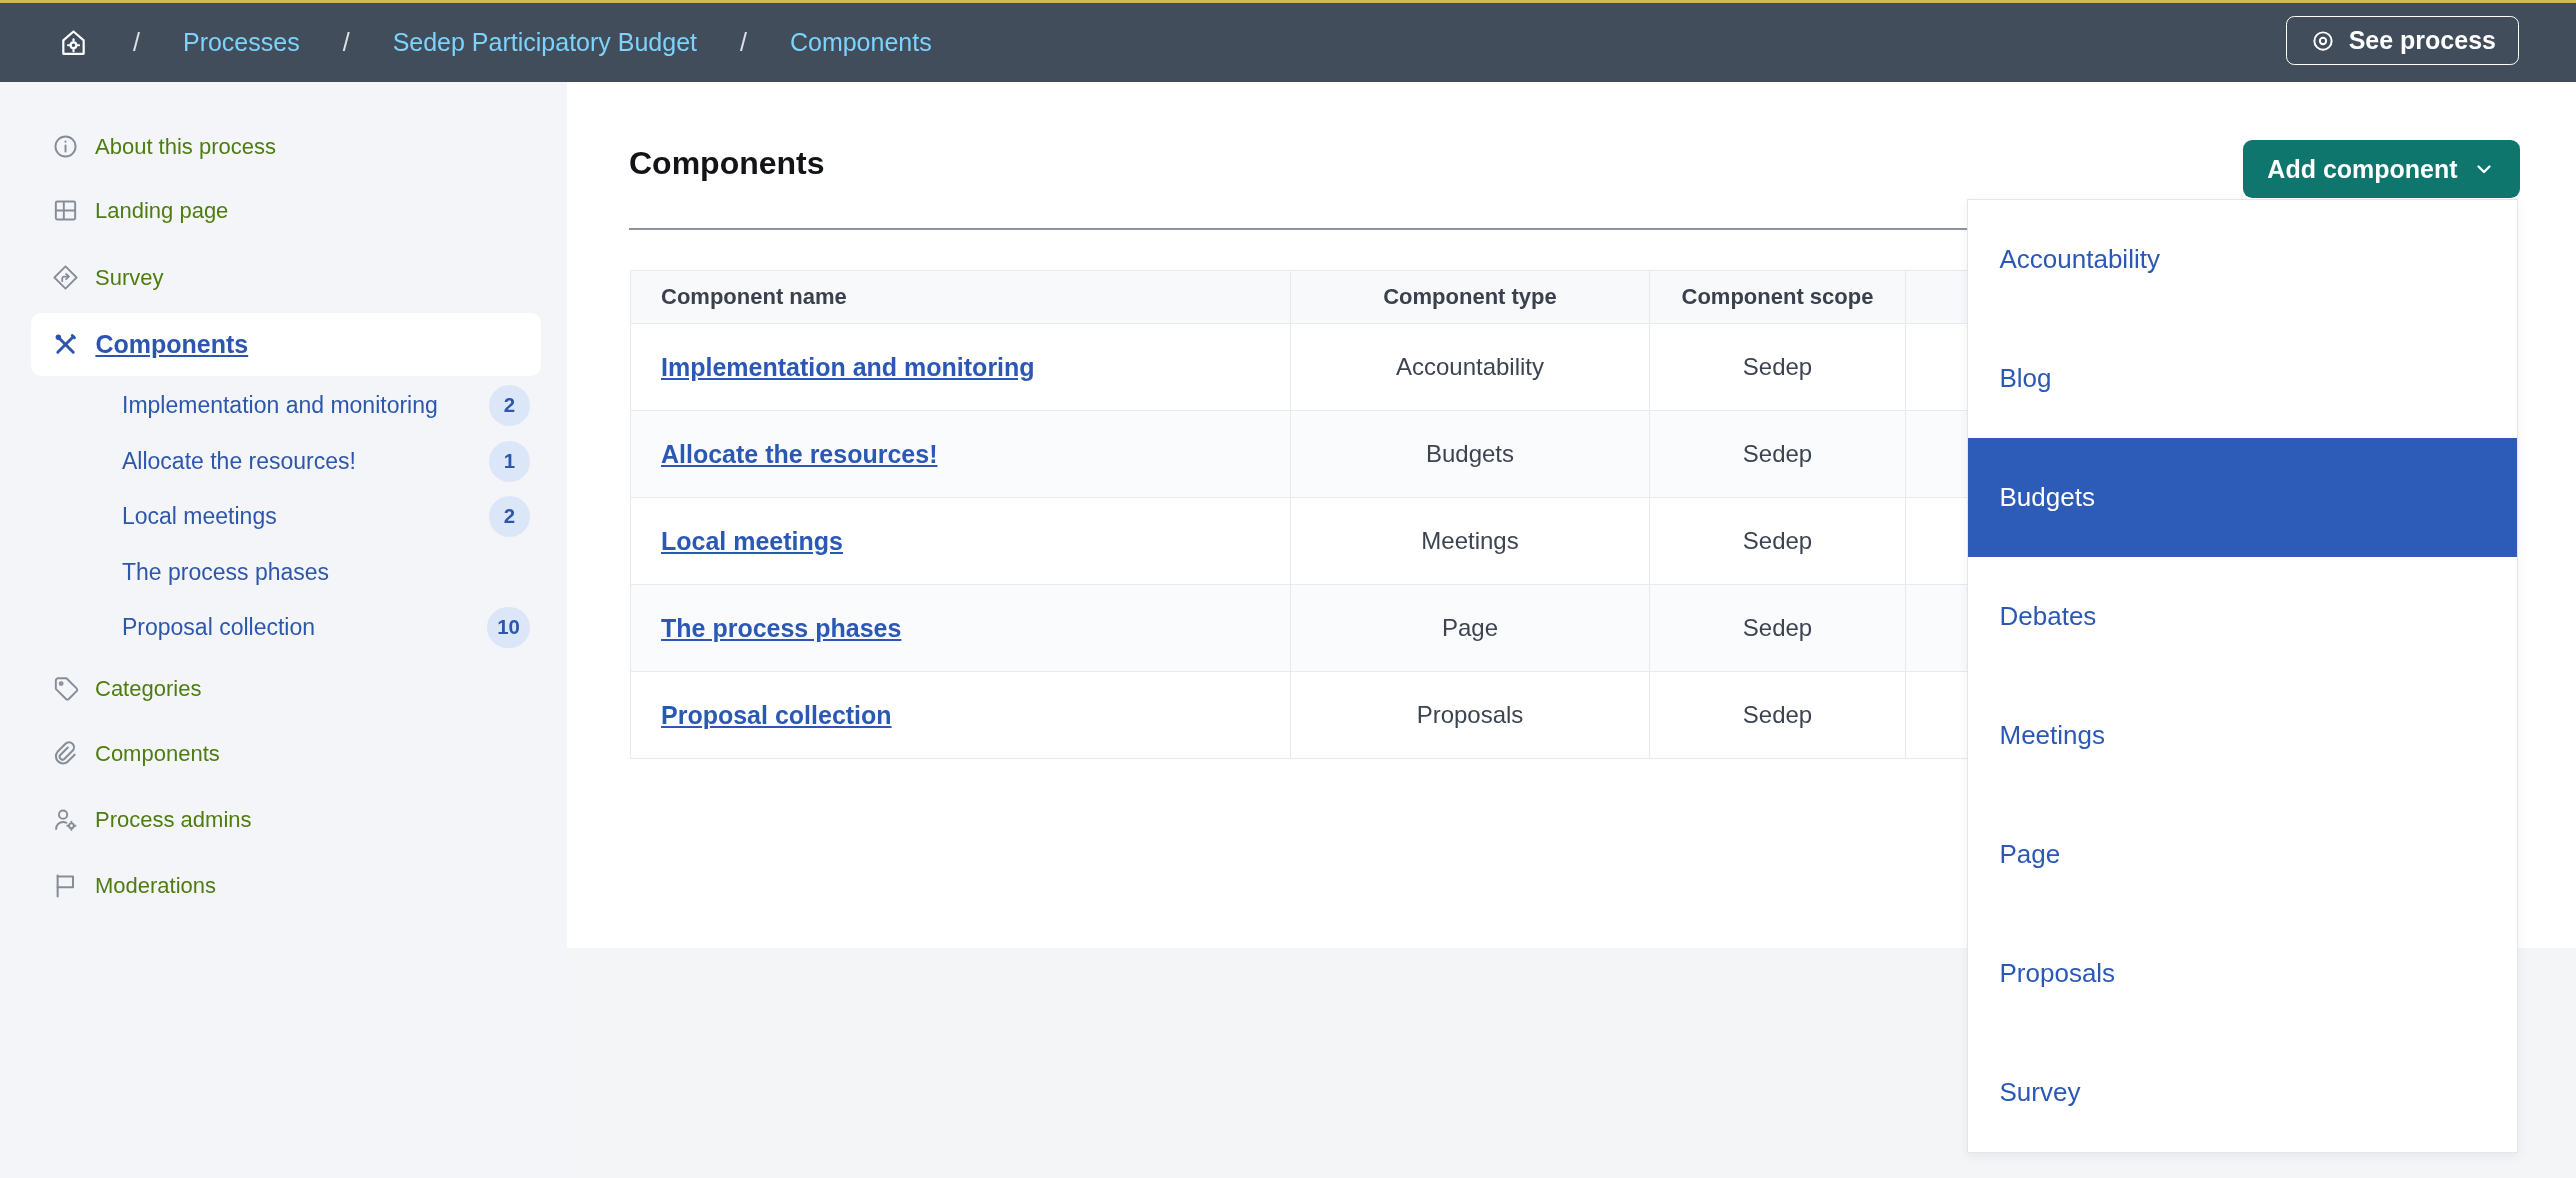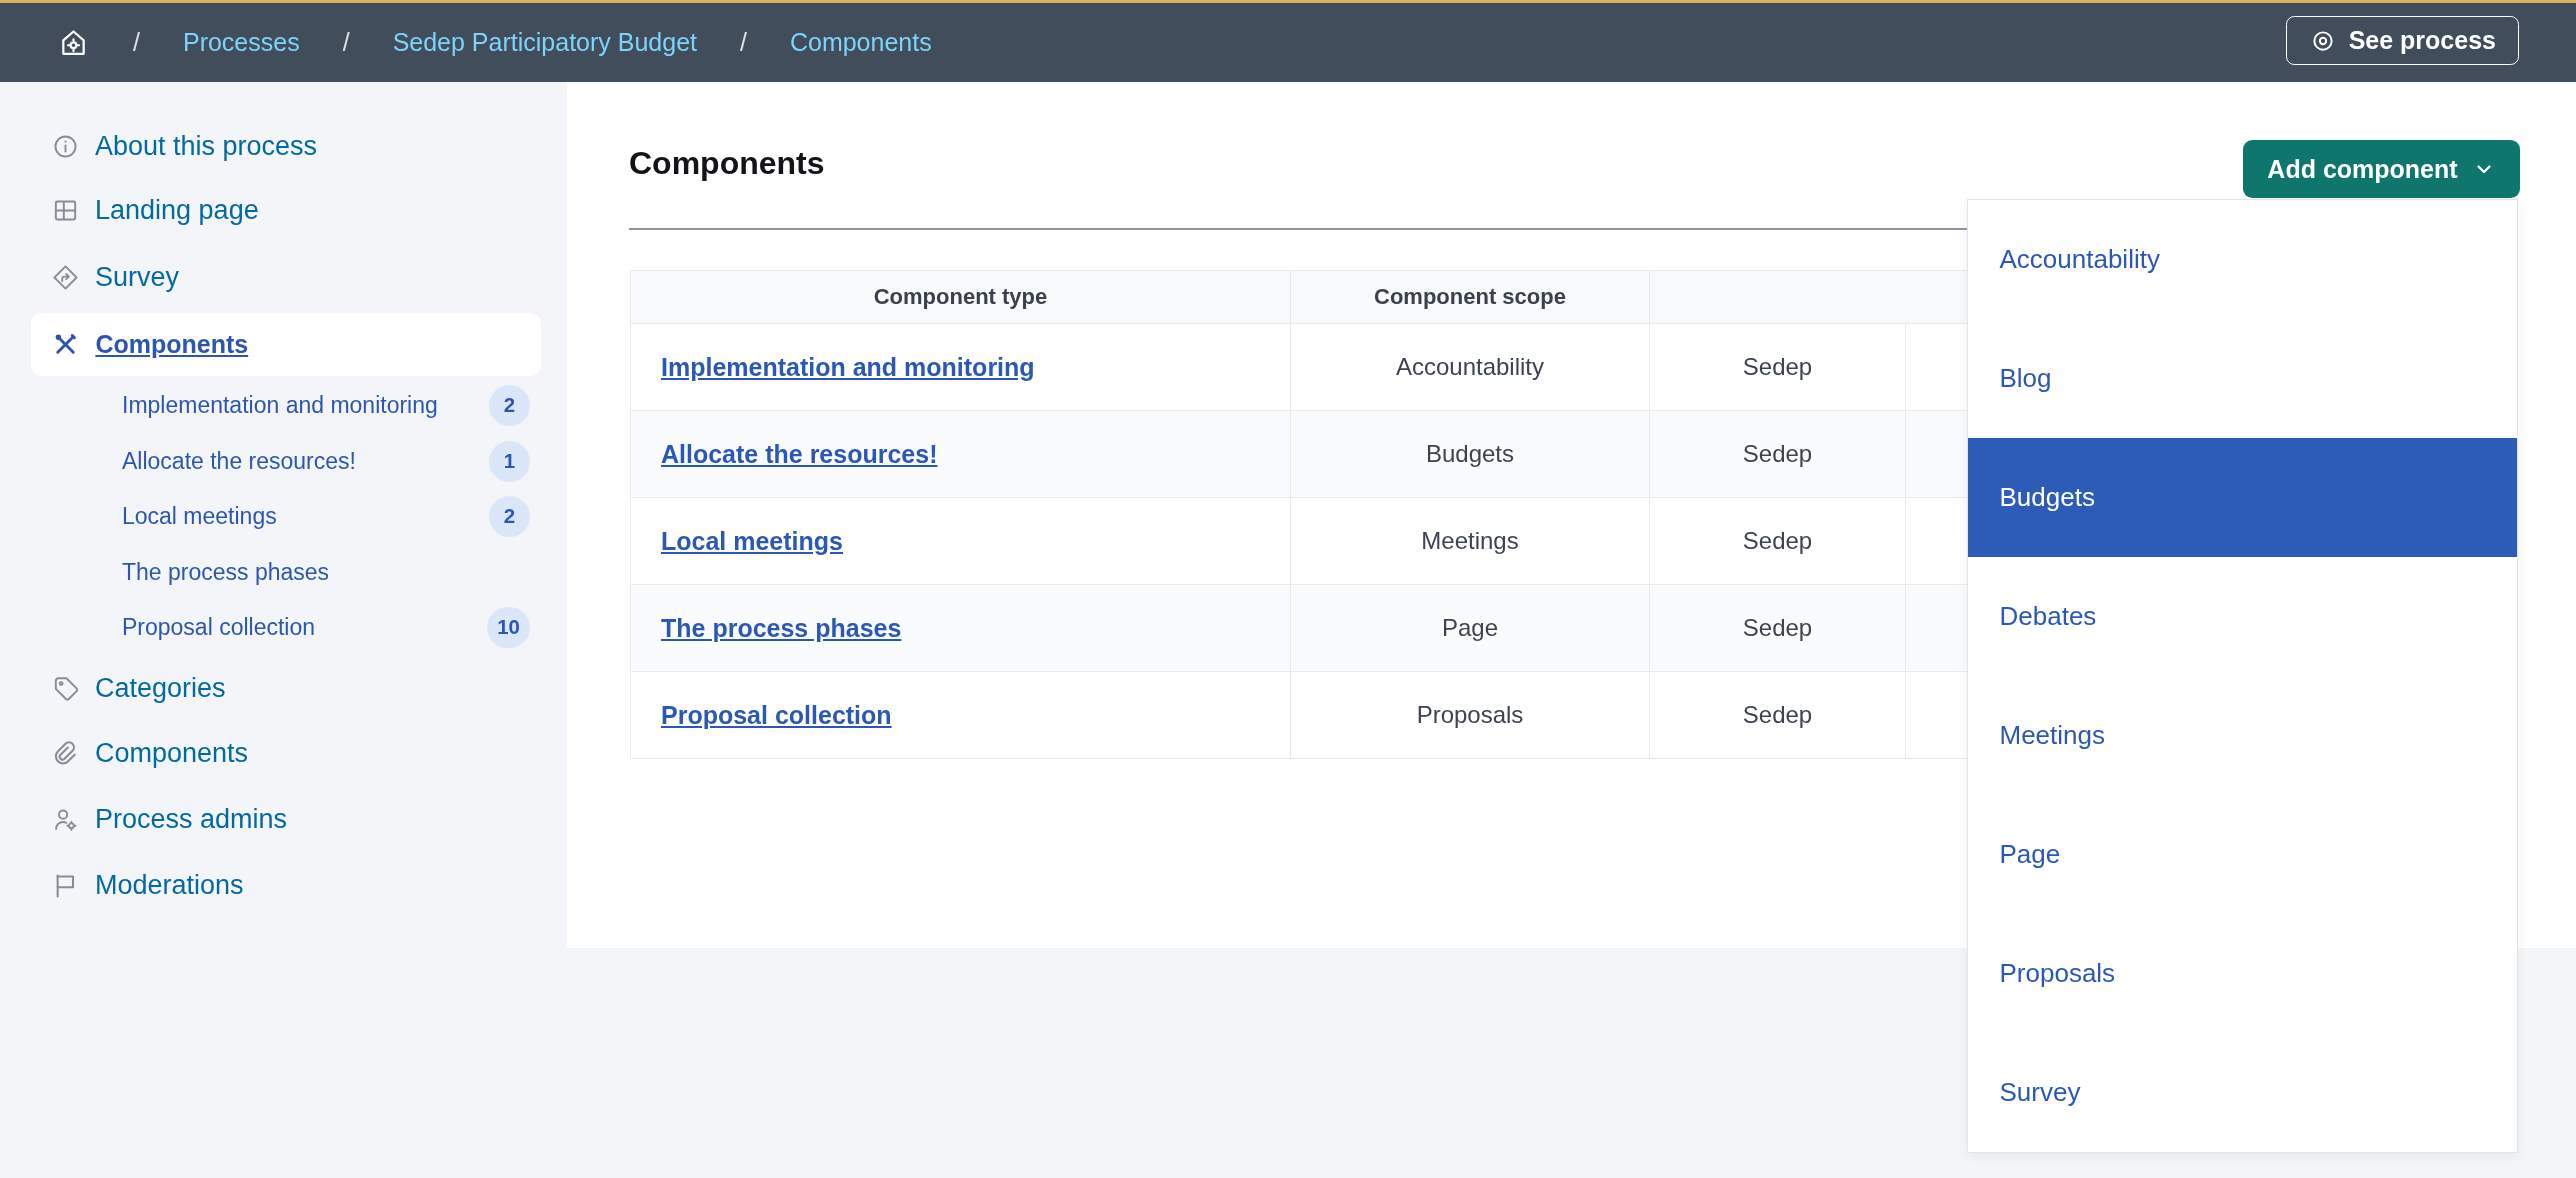--- a/index.html
+++ b/index.html
@@ -18,21 +18,21 @@
   .see-process { position:absolute; right:57px; top:13px; height:49px;
                  display:flex; align-items:center; gap:12px; padding:0 22px;
                  background:transparent; border:1.9px solid #ffffff; border-radius:8.3px;
                  color:#ffffff; font-size:25px; font-weight:700; cursor:pointer;
                  font-family:inherit; }
 
   
   .sidebar { position:absolute; left:0; top:82px; width:567px; height:1096px; background:#f4f5f8; }
   .side-item { position:absolute; left:51px; display:flex; align-items:center; gap:15px;
                height:41px; text-decoration:none; cursor:pointer; }
-  .side-item .lbl { color:#0369a1; font-size:27px; white-space:nowrap; }
+  .side-item .lbl { color:#4d7c0f; font-size:22px; white-space:nowrap; }
   .side-icon { width:29px; height:29px; flex:0 0 29px; }
   .active-pill { position:absolute; left:31px; top:231px; width:510px; height:63px;
                  background:#ffffff; border-radius:10.2px; display:flex; align-items:center;
                  gap:15px; padding-left:20.4px; cursor:pointer; text-decoration:none; }
   .active-pill .lbl { color:#2b55b0; font-size:25px; font-weight:700; text-decoration:underline; white-space:nowrap; }
   .sub-item { position:absolute; left:122px; width:408px; height:41px;
               display:flex; align-items:center; justify-content:space-between;
               text-decoration:none; cursor:pointer; }
   .sub-item .lbl { color:#2d57ad; font-size:23px; white-space:nowrap; }
   .badge { min-width:41px; height:41px; padding:0 10.2px; border-radius:20.4px;
@@ -203,20 +203,21 @@
       <span>Add component</span>
       <svg width="24" height="24" viewBox="0 0 24 24" fill="none" stroke="#ffffff" stroke-width="2.3" stroke-linecap="round" stroke-linejoin="round">
         <path d="M6.5 9.5 L12 15 L17.5 9.5"></path>
       </svg>
     </button>
 
     <div class="divider"></div>
 
     <div class="ctable">
       <div class="trow thead">
+        <div class="cell">Component name</div>
         <div class="cell center">Component type</div>
         <div class="cell center">Component scope</div>
         <div class="cell"></div>
       </div>
 
       <div class="trow tbody-row">
         <div class="cell">
             <a class="comp-link">Implementation and monitoring</a>
           </div>
         <div class="cell center">

